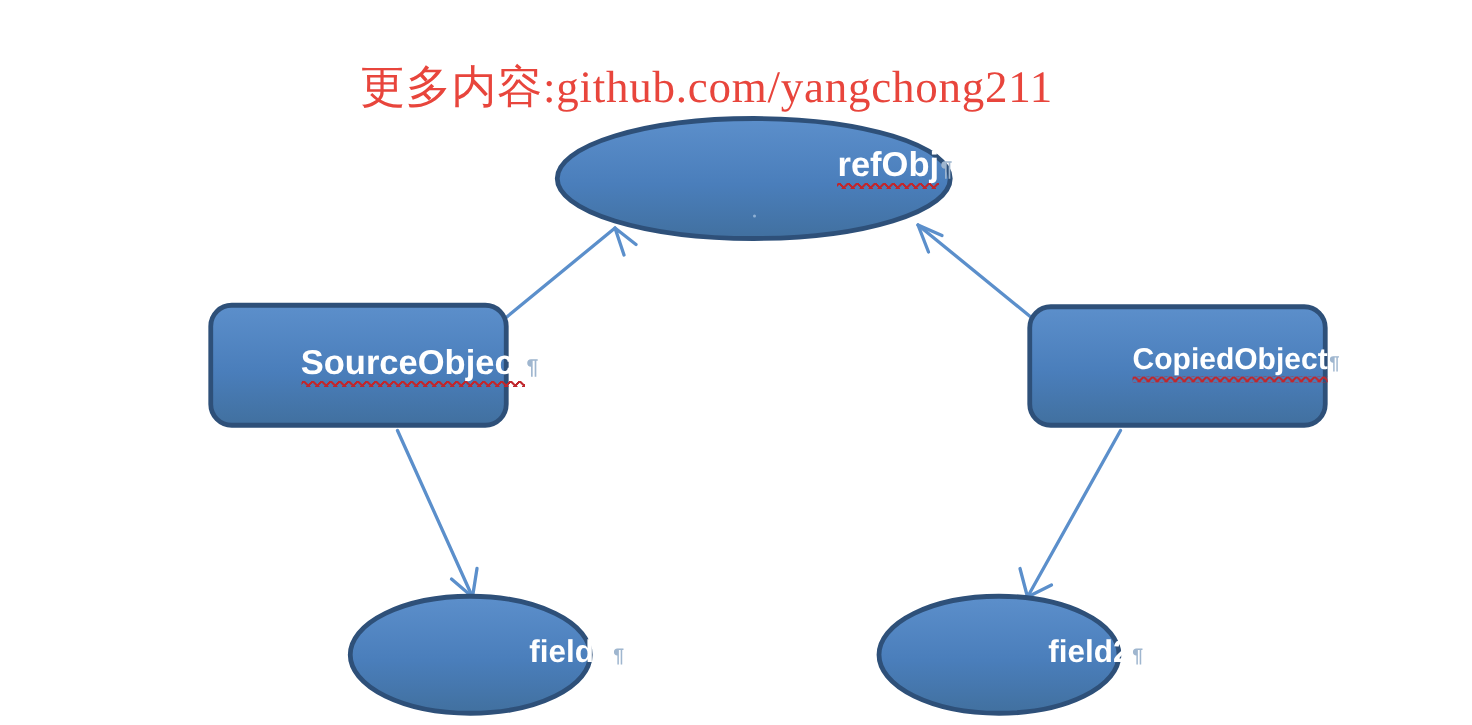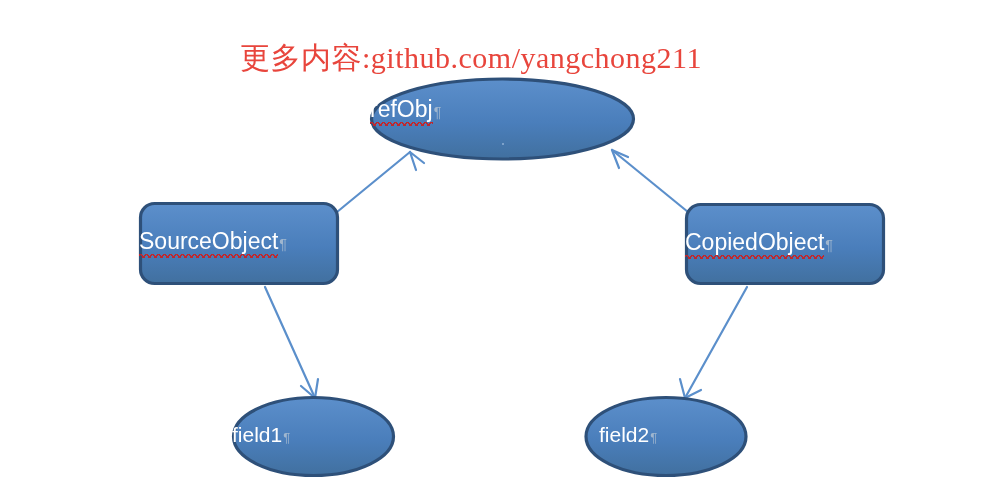--- a/index.html
+++ b/index.html
@@ -35,22 +35,23 @@
     color: #e8453c;
     white-space: nowrap;
     z-index: 5;
   }
   .node-label {
     position: absolute;
     z-index: 4;
     color: #ffffff;
     font-family: "Liberation Sans", sans-serif;
     white-space: nowrap;
-    text-align: left;
+    text-align: right;
     pointer-events: none;
+    font-weight: bold;
   }
   .node-label .txt {
     position: relative;
     display: inline-block;
   }
   .pilcrow {
     font-size: 0.62em;
     color: #9fb6cf;
     vertical-align: baseline;
     margin-left: 1px;
@@ -71,21 +72,21 @@
   #label-refobj {
     left: 323px; top: 96px; width: 265px;
     font-size: 23px;
   }
   #label-sourceobject {
     left: 92px; top: 228px; width: 220px;
     font-size: 23px;
   }
   #label-copiedobject {
     left: 638px; top: 229px; width: 208px;
-    font-size: 23px;
+    font-size: 20px;
   }
   #label-field1 {
     left: 185px; top: 423px; width: 184px;
     font-size: 21px;
   }
   #label-field2 {
     left: 538px; top: 423px; width: 163px;
     font-size: 21px;
     padding-left: 14px;
   }

